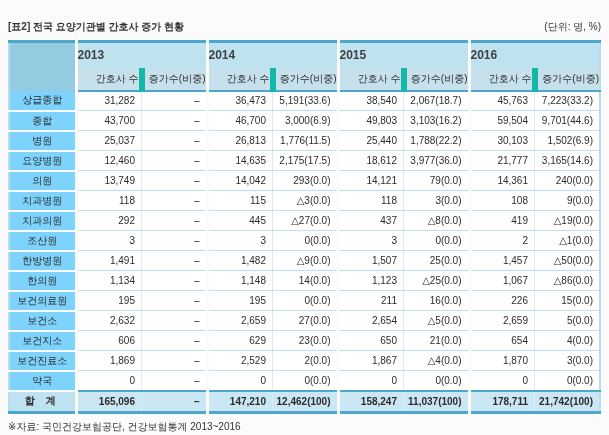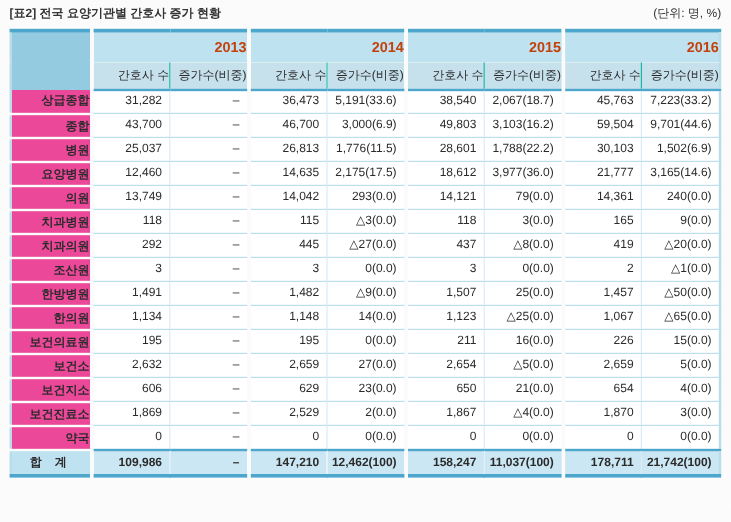--- a/index.html
+++ b/index.html
@@ -1,45 +1,45 @@
 <!DOCTYPE html>
 <html><head>
 <meta charset="utf-8">
 <style>
   html,body{margin:0;padding:0;background:#ffffff;}
   .page{
     width:609px;height:435px;box-sizing:border-box;
     background:#fbfbfb;
     font-family:"Liberation Sans","DejaVu Sans",sans-serif;
-    color:#333;padding:4px 8px 0 8px;position:relative;
+    color:#333;padding:20px 8px 0 8px;position:relative;
   }
   .topbar{display:flex;justify-content:space-between;align-items:flex-start;margin-bottom:6px;}
   .title{font-size:10px;font-weight:bold;color:#333;}
   .unit{font-size:10px;color:#333;text-align:center;}
   table.nurse{
     width:593px;border-collapse:collapse;table-layout:fixed;
     border-top:3px solid #4da7cd;border-bottom:3px solid #4da7cd;
     border-left:2px solid #b9dcec;border-right:2px solid #b9dcec;
     background:#fbfbfb;
   }
   col.lbl{width:67px;}
   th,td{font-size:10px;box-sizing:border-box;overflow:hidden;white-space:nowrap;}
   th.corner{background:#95cbe0;}
   th.year{
-    background:#bfe2f0;font-size:12px;font-weight:bold;color:#c2410c;
-    height:26px;text-align:right;padding:0;border-left:3px solid #fbfbfb;
+    background:#bfe2f0;font-size:12px;font-weight:bold;color:#404040;
+    height:26px;text-align:left;padding:0;border-left:3px solid #fbfbfb;
   }
   tr.subrow th{
     background:#c6e1ec;font-size:10px;font-weight:normal;color:#2b2b2b;
     height:23px;text-align:right;padding:0;border-bottom:2px solid #4da7cd;
   }
   tr.subrow th.count{border-left:3px solid #fbfbfb;}
-  tr.subrow th.increase{border-left:1px solid #14b8a6;}
+  tr.subrow th.increase{border-left:6px solid #14b8a6;}
   tbody th.rowlabel{
-    background:#ec4899;font-weight:bold;color:#2b2b2b;text-align:right;
+    background:#7dd3fc;font-weight:normal;color:#2b2b2b;text-align:center;
     height:20px;padding:0;border-bottom:2px solid #fbfbfb;
   }
   tbody td{
     background:#ffffff;text-align:right;padding:0 6px 0 0;height:20px;
     border-bottom:1px solid #bcdeed;color:#2b2b2b;
   }
   tbody td.gstart{border-left:3px solid #fbfbfb;}
   tbody td.inner{border-left:1px solid #dcebf3;}
   tr.total th{
     background:#bfe2f0;font-weight:bold;border-top:2px solid #000000;
@@ -113,21 +113,21 @@
           <td class="inner">3,103(16.2)</td>
           <td class="gstart">59,504</td>
           <td class="inner">9,701(44.6)</td>
         </tr>
         <tr>
           <th class="rowlabel">병원</th>
           <td class="gstart">25,037</td>
           <td class="inner">–</td>
           <td class="gstart">26,813</td>
           <td class="inner">1,776(11.5)</td>
-          <td class="gstart">28,601</td>
+          <td class="gstart">25,440</td>
           <td class="inner">1,788(22.2)</td>
           <td class="gstart">30,103</td>
           <td class="inner">1,502(6.9)</td>
         </tr>
         <tr>
           <th class="rowlabel">요양병원</th>
           <td class="gstart">12,460</td>
           <td class="inner">–</td>
           <td class="gstart">14,635</td>
           <td class="inner">2,175(17.5)</td>
@@ -148,33 +148,33 @@
           <td class="inner">240(0.0)</td>
         </tr>
         <tr>
           <th class="rowlabel">치과병원</th>
           <td class="gstart">118</td>
           <td class="inner">–</td>
           <td class="gstart">115</td>
           <td class="inner">△3(0.0)</td>
           <td class="gstart">118</td>
           <td class="inner">3(0.0)</td>
-          <td class="gstart">165</td>
+          <td class="gstart">108</td>
           <td class="inner">9(0.0)</td>
         </tr>
         <tr>
           <th class="rowlabel">치과의원</th>
           <td class="gstart">292</td>
           <td class="inner">–</td>
           <td class="gstart">445</td>
           <td class="inner">△27(0.0)</td>
           <td class="gstart">437</td>
           <td class="inner">△8(0.0)</td>
           <td class="gstart">419</td>
-          <td class="inner">△20(0.0)</td>
+          <td class="inner">△19(0.0)</td>
         </tr>
         <tr>
           <th class="rowlabel">조산원</th>
           <td class="gstart">3</td>
           <td class="inner">–</td>
           <td class="gstart">3</td>
           <td class="inner">0(0.0)</td>
           <td class="gstart">3</td>
           <td class="inner">0(0.0)</td>
           <td class="gstart">2</td>
@@ -193,21 +193,21 @@
         </tr>
         <tr>
           <th class="rowlabel">한의원</th>
           <td class="gstart">1,134</td>
           <td class="inner">–</td>
           <td class="gstart">1,148</td>
           <td class="inner">14(0.0)</td>
           <td class="gstart">1,123</td>
           <td class="inner">△25(0.0)</td>
           <td class="gstart">1,067</td>
-          <td class="inner">△65(0.0)</td>
+          <td class="inner">△86(0.0)</td>
         </tr>
         <tr>
           <th class="rowlabel">보건의료원</th>
           <td class="gstart">195</td>
           <td class="inner">–</td>
           <td class="gstart">195</td>
           <td class="inner">0(0.0)</td>
           <td class="gstart">211</td>
           <td class="inner">16(0.0)</td>
           <td class="gstart">226</td>
@@ -252,25 +252,26 @@
           <td class="inner">–</td>
           <td class="gstart">0</td>
           <td class="inner">0(0.0)</td>
           <td class="gstart">0</td>
           <td class="inner">0(0.0)</td>
           <td class="gstart">0</td>
           <td class="inner">0(0.0)</td>
         </tr>
         <tr class="total">
           <th class="rowlabel">합 계</th>
-          <td class="gstart">109,986</td>
+          <td class="gstart">165,096</td>
           <td class="inner">–</td>
           <td class="gstart">147,210</td>
           <td class="inner">12,462(100)</td>
           <td class="gstart">158,247</td>
           <td class="inner">11,037(100)</td>
           <td class="gstart">178,711</td>
           <td class="inner">21,742(100)</td>
         </tr>
       </tbody>
   </table>
 
+  <div class="source">※자료: 국민건강보험공단, 건강보험통계 2013~2016</div>
 </div>
 
 </body></html>

